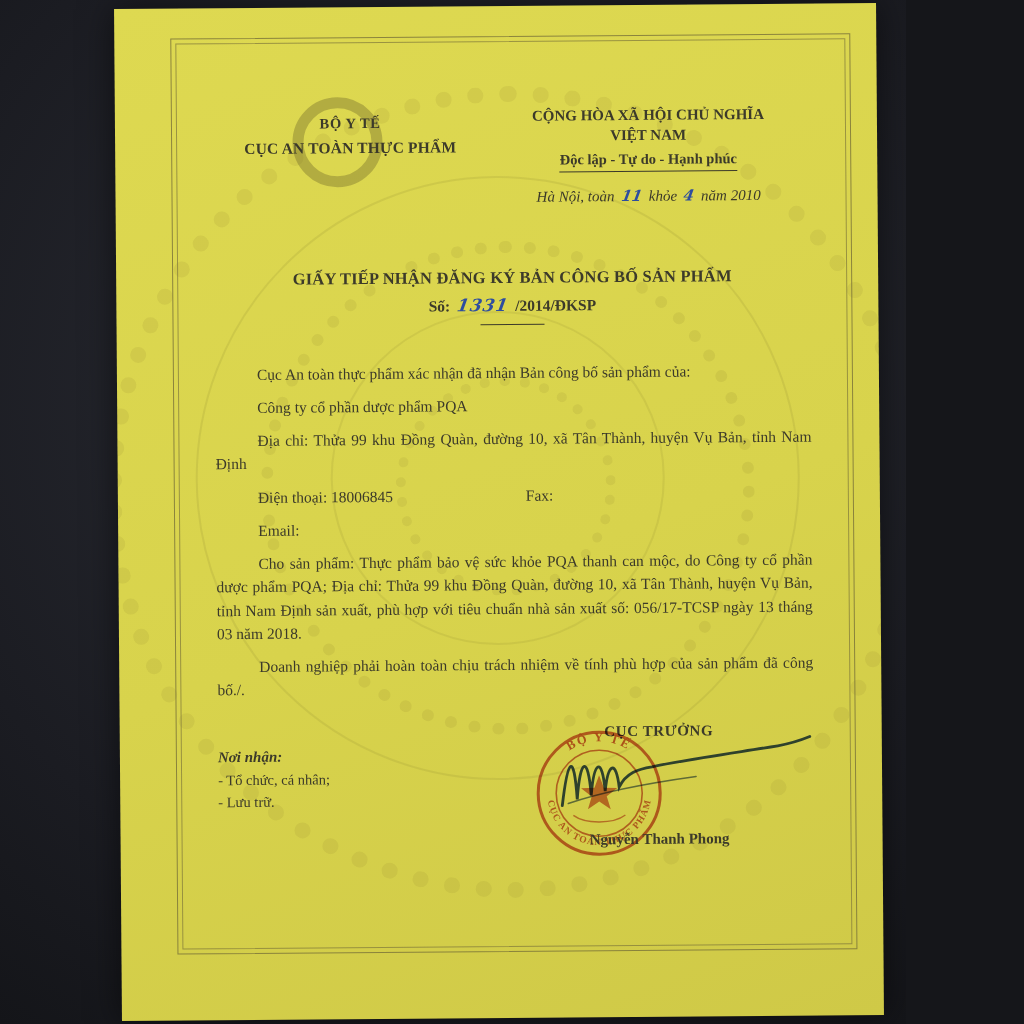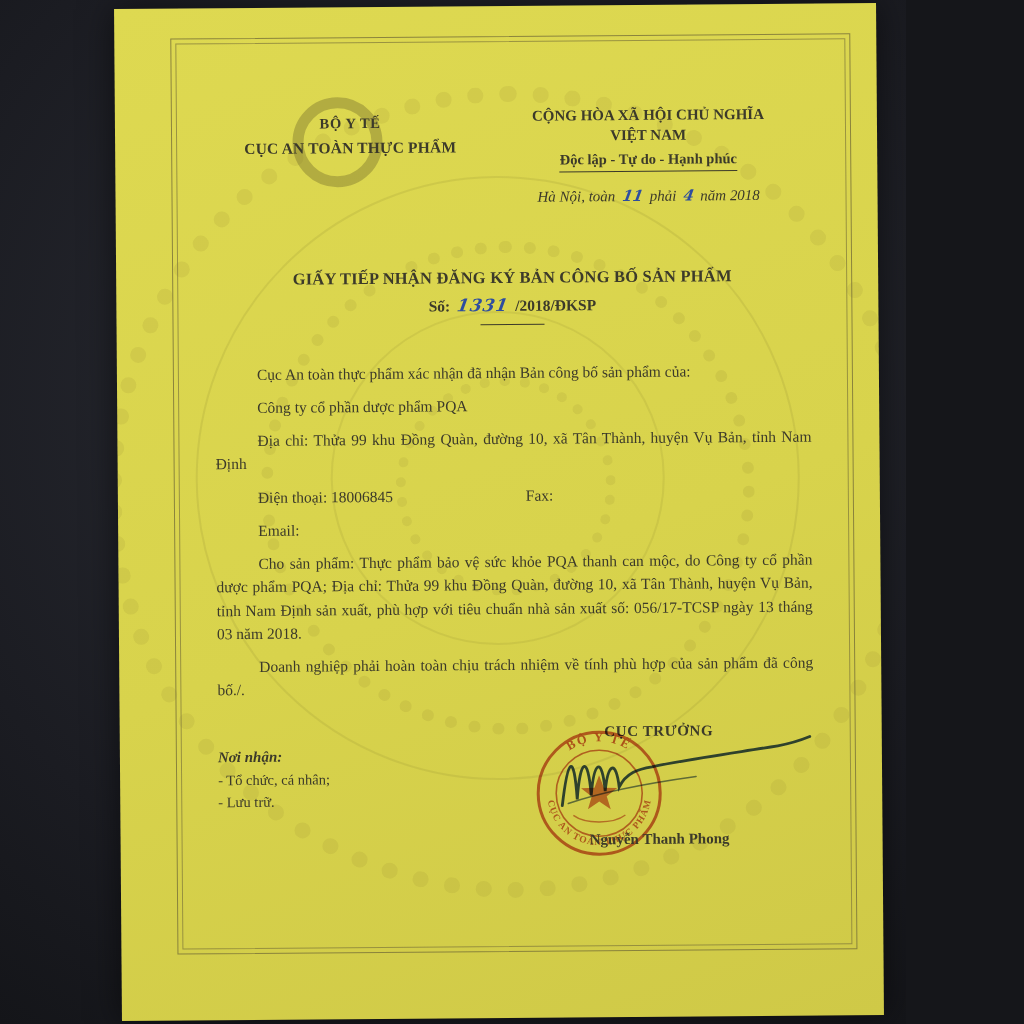--- a/index.html
+++ b/index.html
@@ -80,33 +80,33 @@
           <div class="logo-ring"></div>
           <div class="ministry">BỘ Y TẾ</div>
           <div class="department">CỤC AN TOÀN THỰC PHẨM</div>
         </div>
         <div class="h-right">
           <div class="motto1">CỘNG HÒA XÃ HỘI CHỦ NGHĨA VIỆT NAM</div>
           <div><span class="motto2">Độc lập - Tự do - Hạnh phúc</span></div>
           <div class="dateline">
             <span>Hà Nội, toàn</span>
             <span class="hw">11</span>
-            <span>phải</span>
+            <span>khỏe</span>
             <span class="hw">4</span>
-            <span>năm 2018</span>
+            <span>năm 2010</span>
           </div>
         </div>
       </div>
 
       <div class="title-blk">
         <div class="doc-title">GIẤY TIẾP NHẬN ĐĂNG KÝ BẢN CÔNG BỐ SẢN PHẨM</div>
         <div class="doc-number">
           <span>Số:</span>
           <span class="hw hw-lg">1331</span>
-          <span>/2018/ĐKSP</span>
+          <span>/2014/ĐKSP</span>
         </div>
         <div class="title-rule"></div>
       </div>
 
       <div class="bodytxt">
         <div class="para">Cục An toàn thực phẩm xác nhận đã nhận Bản công bố sản phẩm của:</div>
         <div class="para">Công ty cổ phần dược phẩm PQA</div>
         <div class="para">Địa chỉ: Thửa 99 khu Đồng Quàn, đường 10, xã Tân Thành, huyện Vụ Bản, tỉnh Nam Định</div>
         <div class="row2">
           <span class="phone">Điện thoại: 18006845</span>

